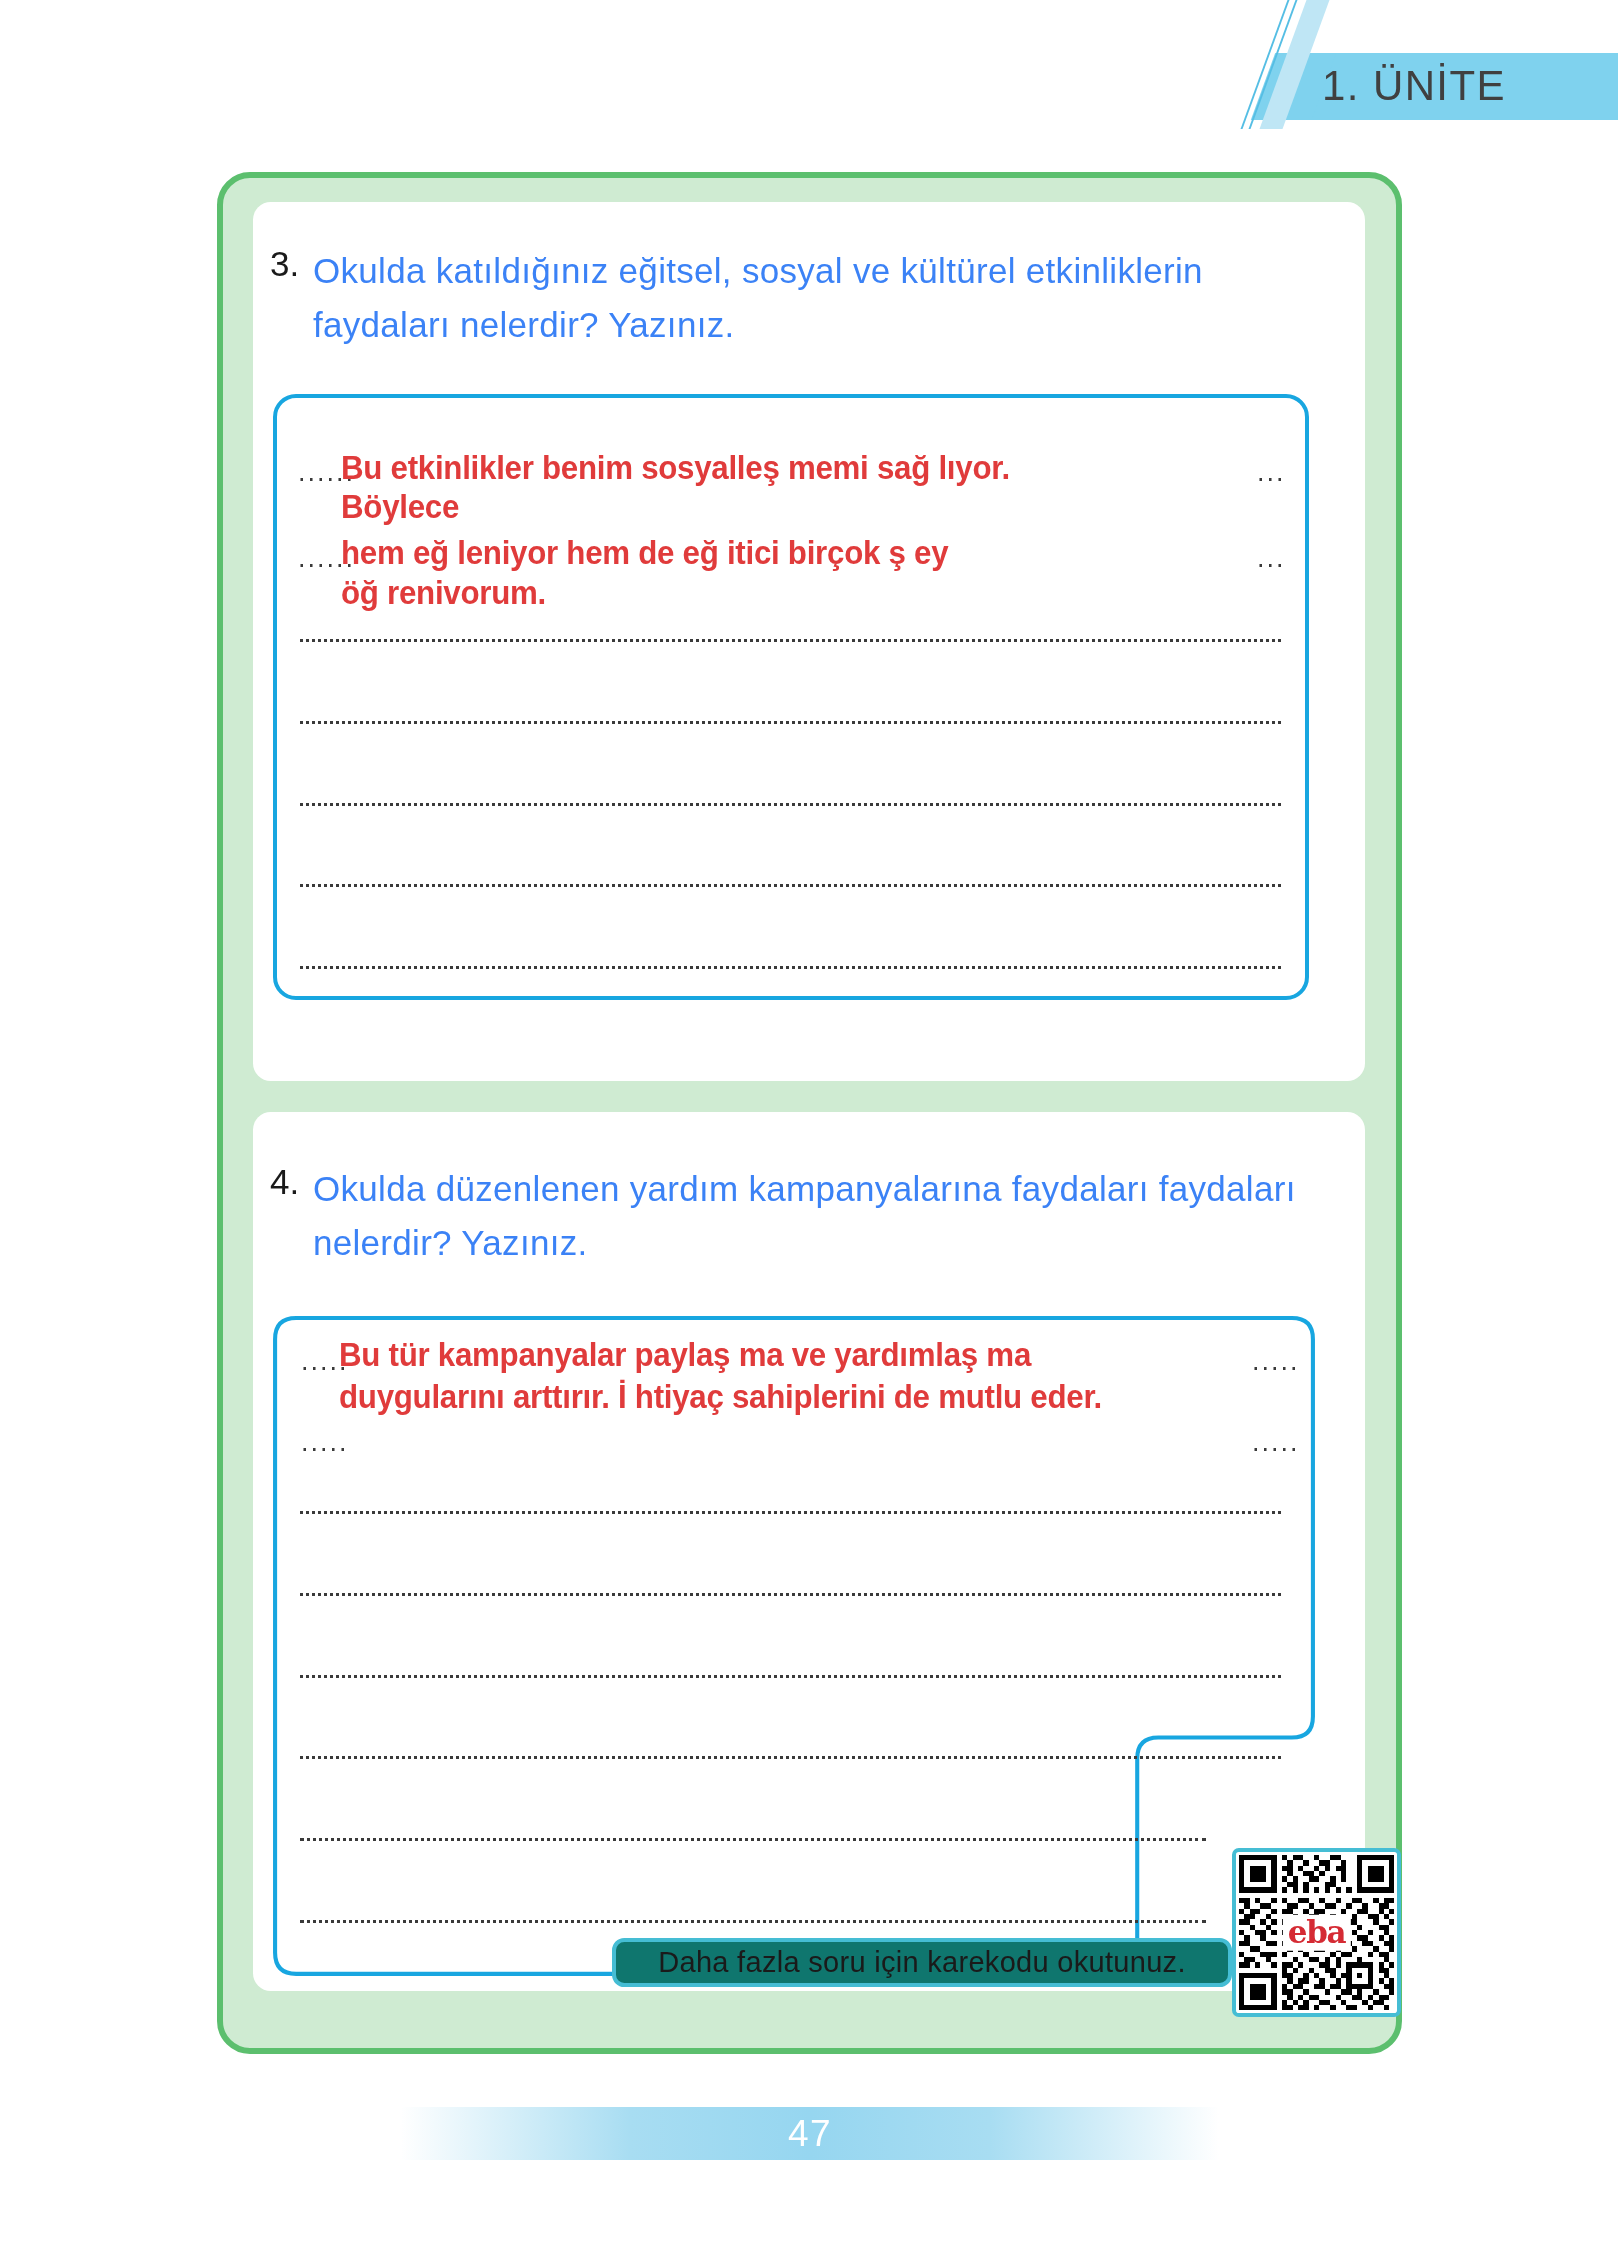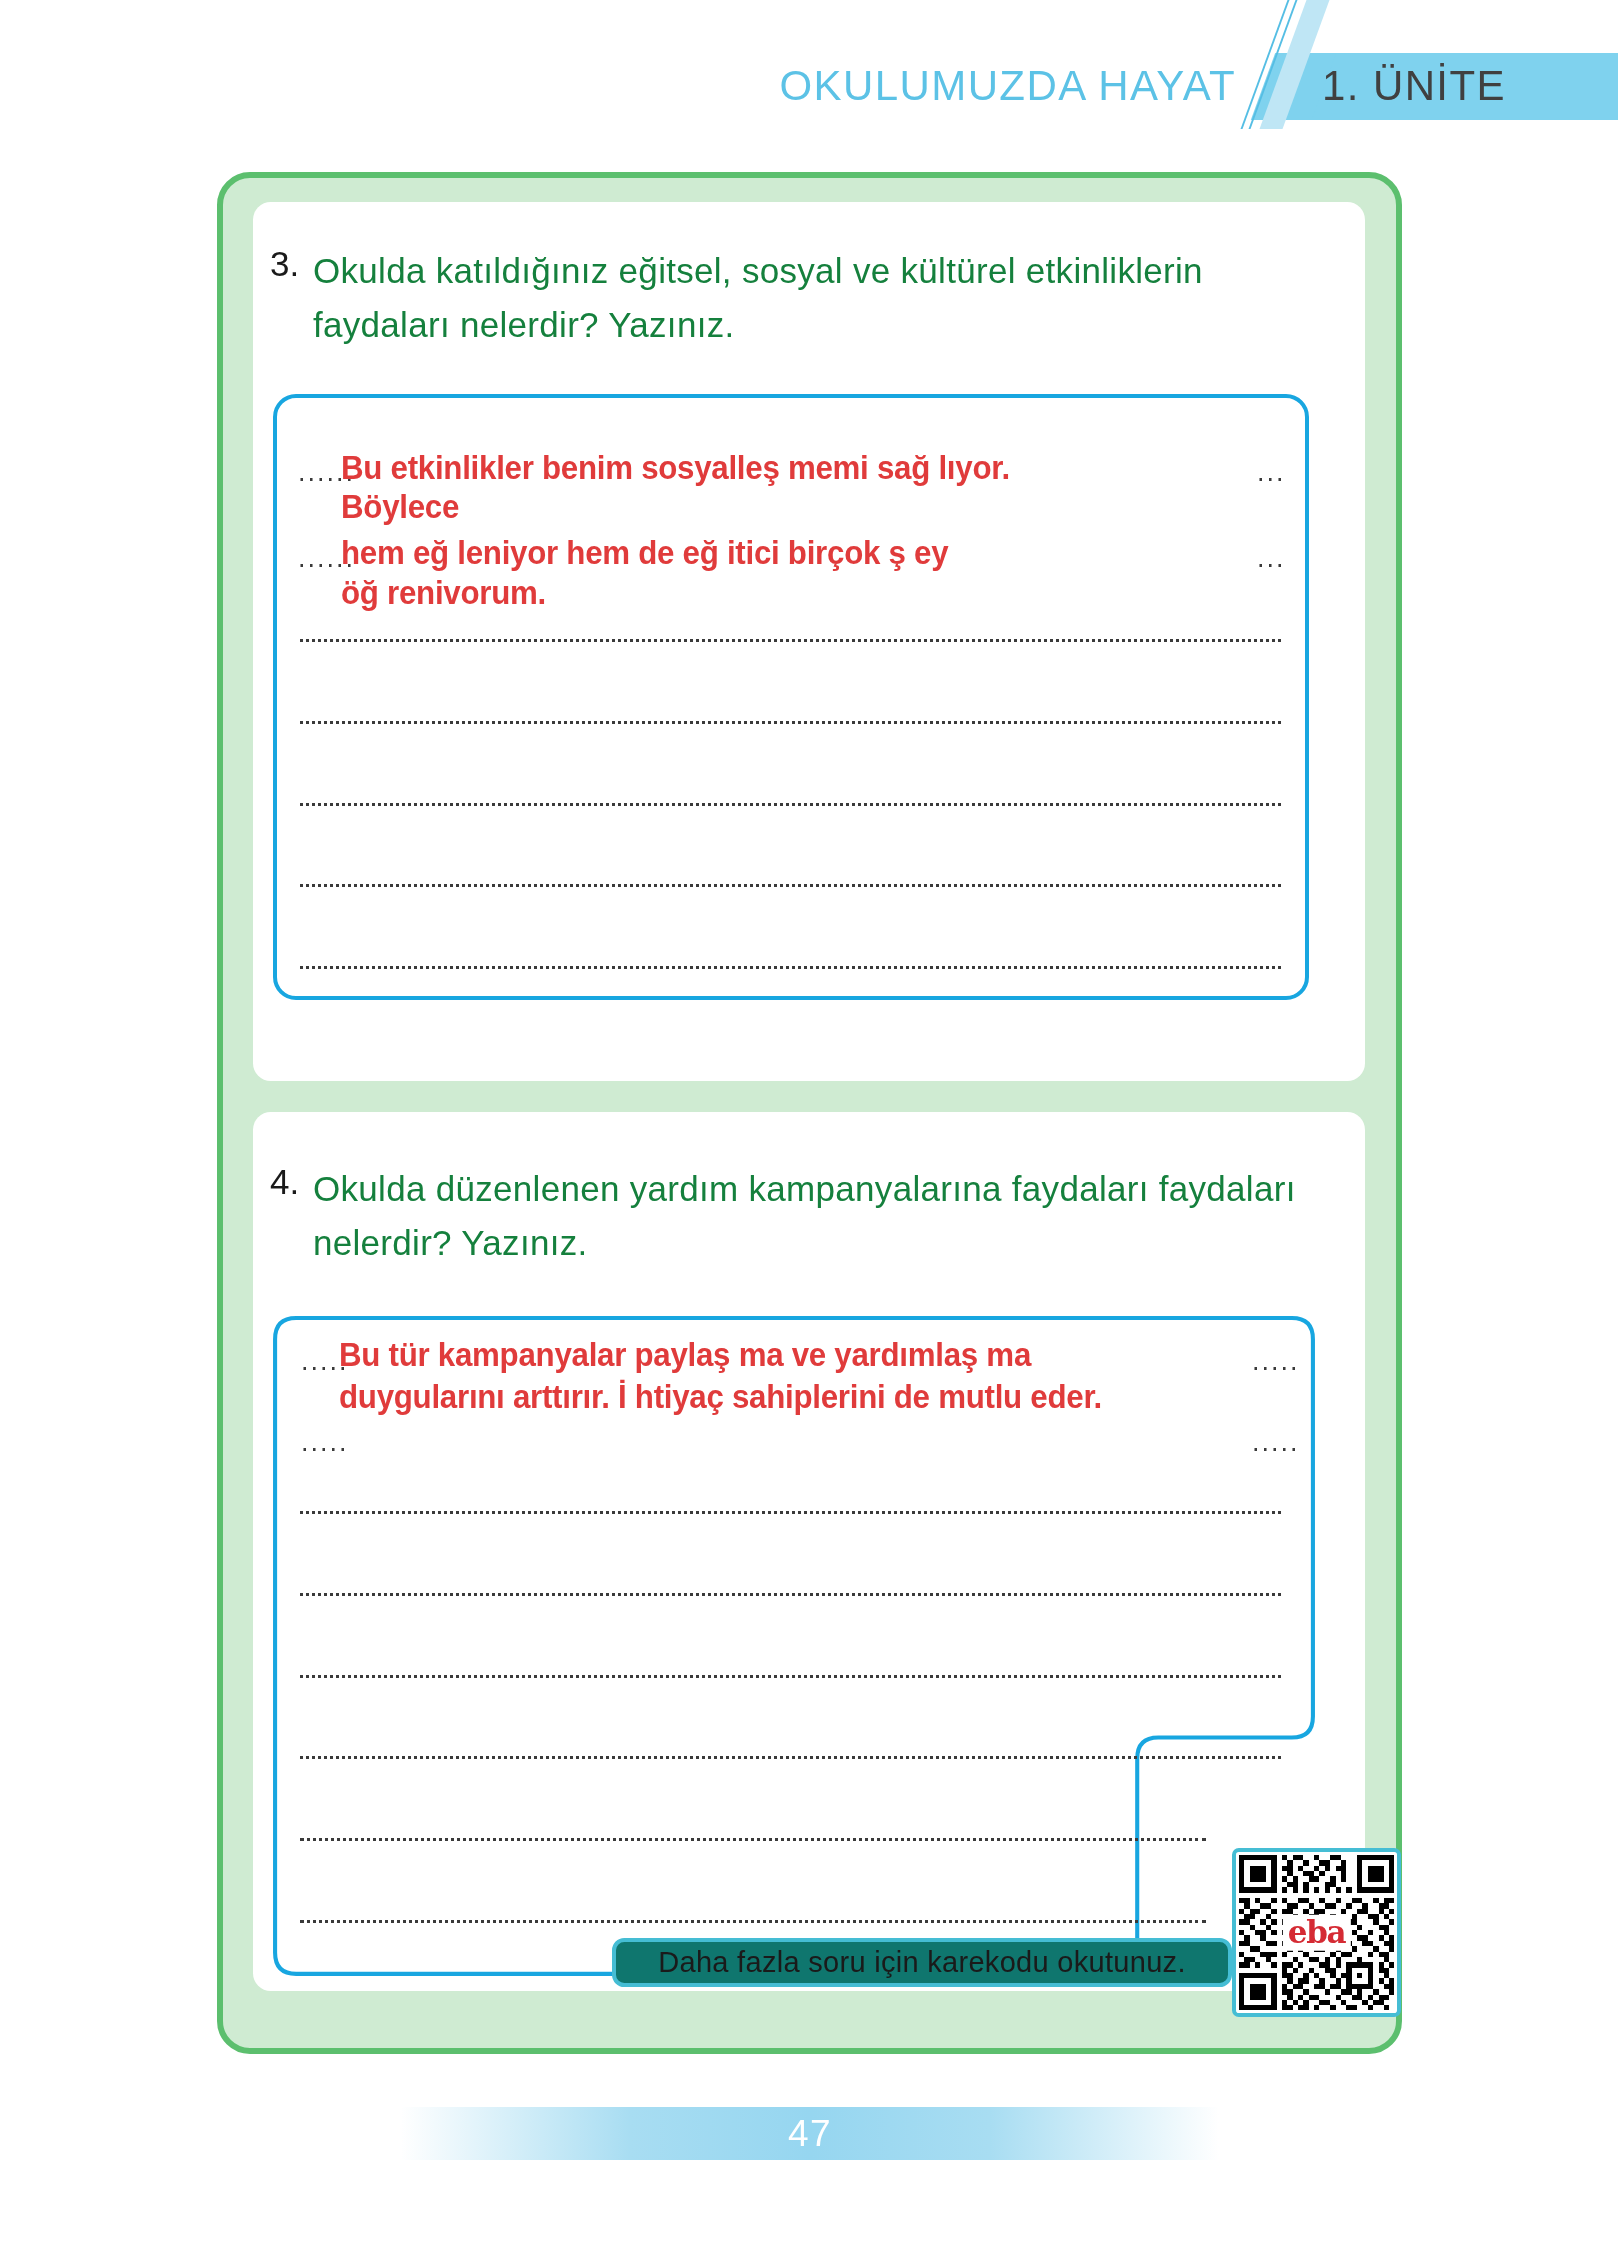--- a/index.html
+++ b/index.html
@@ -114,21 +114,21 @@
     left: 253px;
     width: 1112px;
     height: 879px;
   }
 
   
   .question {
     position: absolute;
     font-family: "Liberation Sans", sans-serif;
     font-weight: 300;
-    color: #15803d;
+    color: #3b82f6;
     font-size: 35px;
     line-height: 1.55;
     letter-spacing: 0.3px;
   }
   .q-num {
     position: absolute;
     font-size: 35px;
     font-weight: 300;
     color: #1a1a1a;
   }
@@ -280,21 +280,20 @@
   }
 </style>
 </head>
 <body>
 
 <div class="header">
   <div class="header-banner"></div>
   <div class="header-banner-skew"></div>
   <div class="header-slash-thick"></div>
   <div class="header-slash-thin"></div>
-  <div class="header-title">OKULUMUZDA HAYAT</div>
   <div class="header-unit">1. ÜNİTE</div>
 </div>
 
 <div class="green-frame"></div>
 
 <div class="panel panel-q3"></div>
 
 <div class="q-num q3-num">3.</div>
 <div class="question q3-body">Okulda katıldığınız eğitsel, sosyal ve kültürel etkinliklerin faydaları nelerdir? Yazınız.</div>
 

